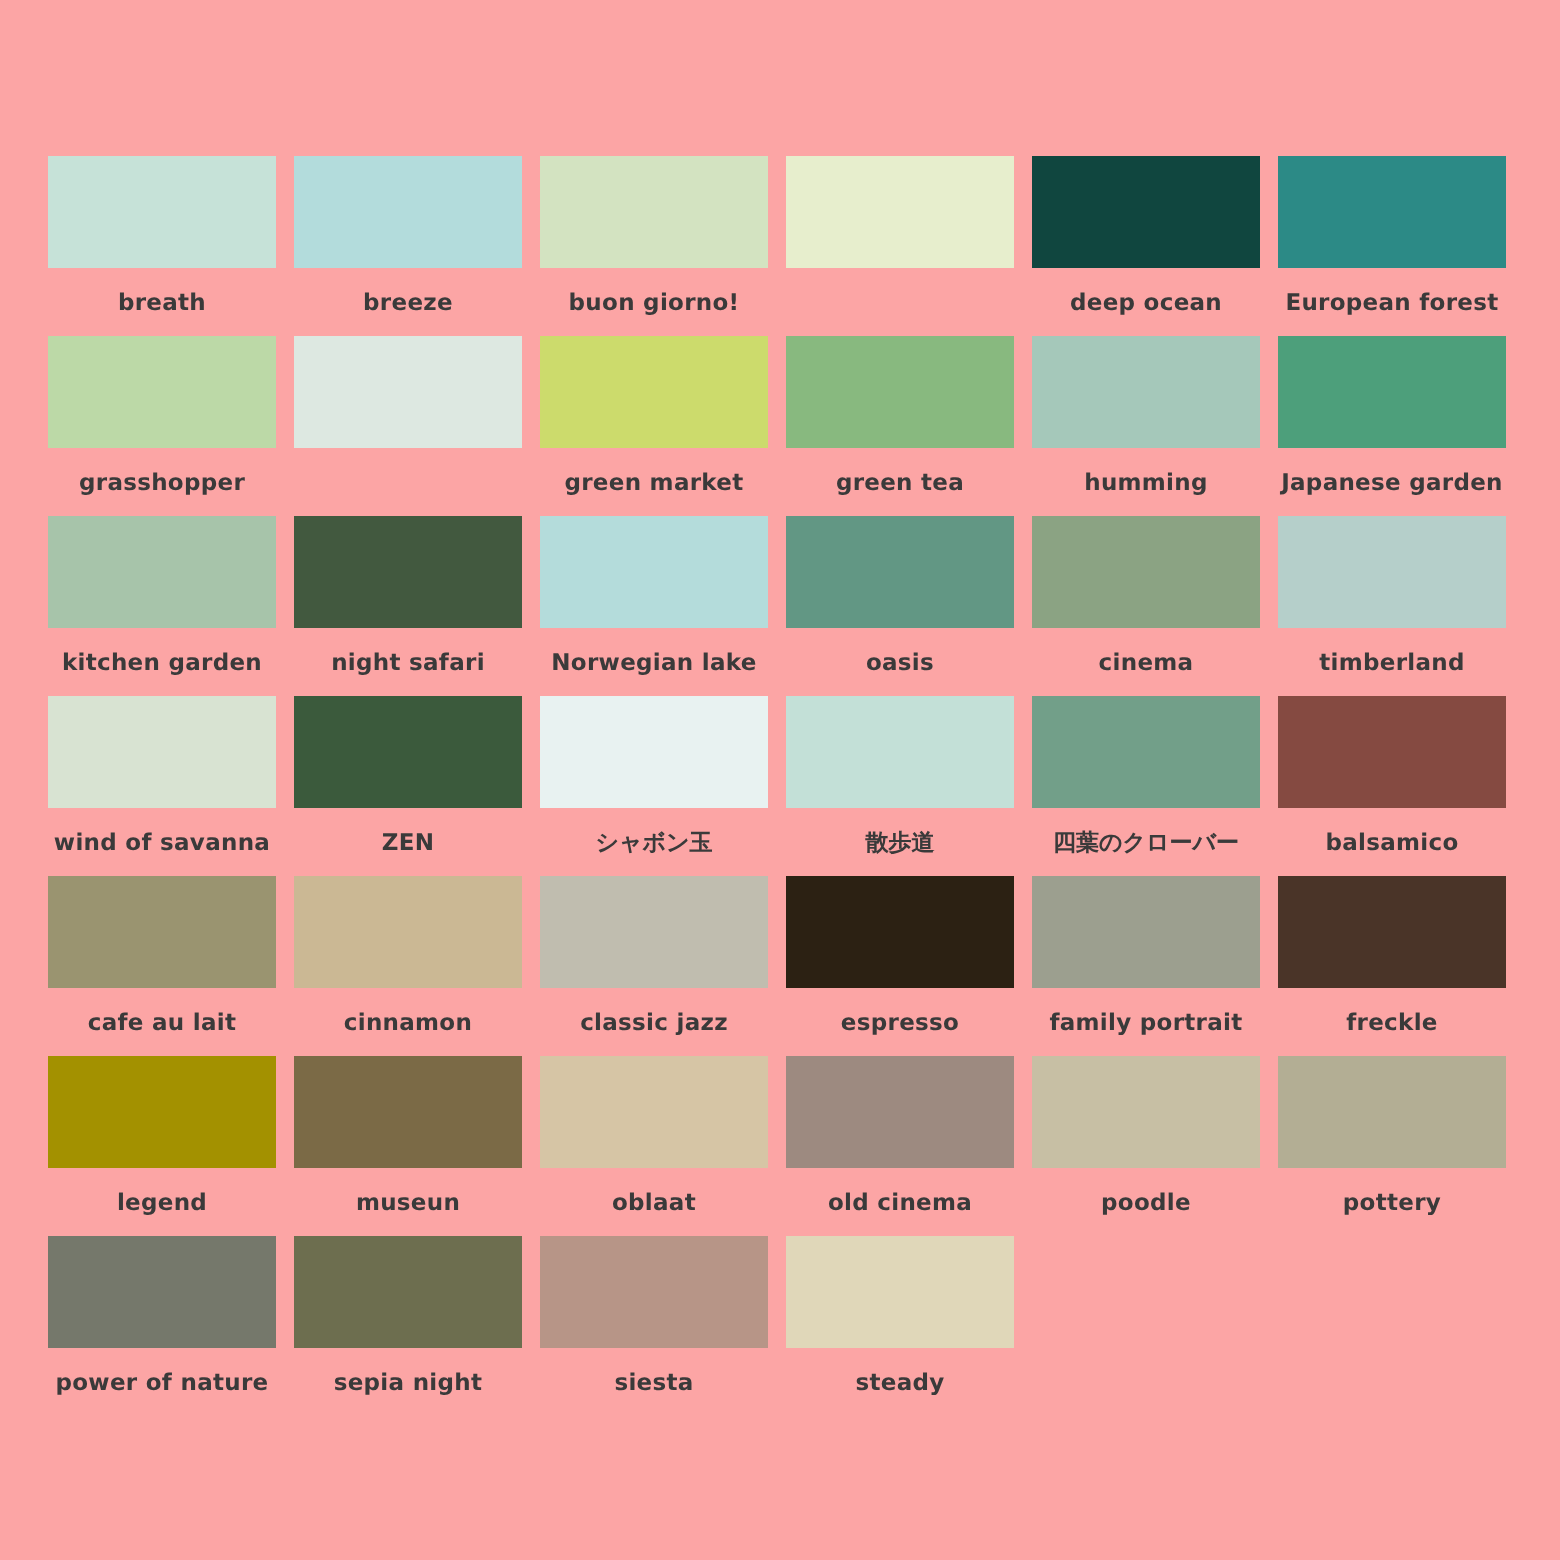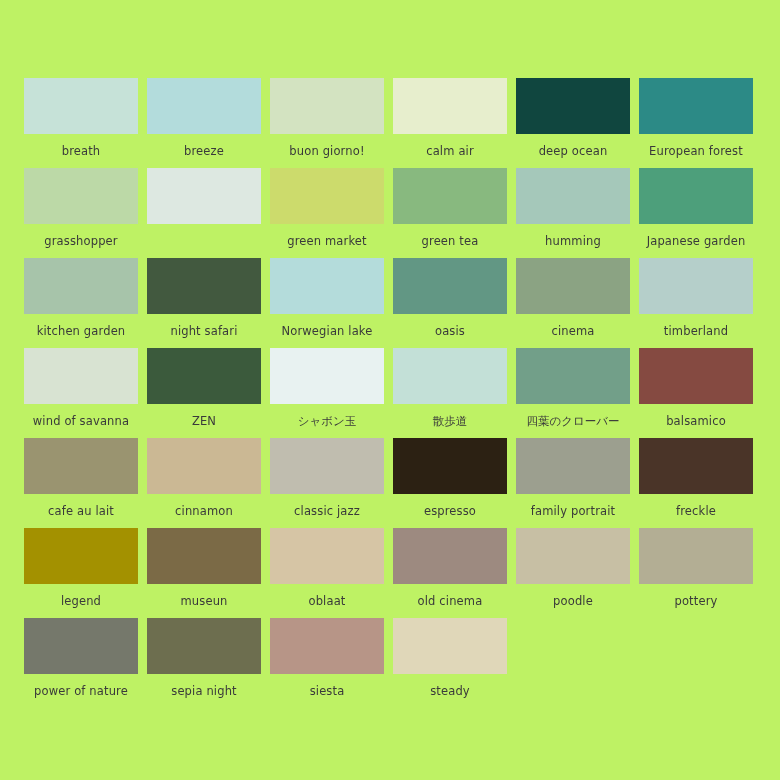--- a/index.html
+++ b/index.html
@@ -13,22 +13,23 @@
     height: 780px;
     overflow: hidden;
     font-family: "DejaVu Sans", "Liberation Sans", sans-serif;
     -webkit-font-smoothing: antialiased;
   }
 
   #palette-page {
     position: relative;
     width: 780px;
     height: 780px;
-    background: #bef264;
+    background: #fca5a5;
     box-sizing: border-box;
+    font-weight: bold;
   }
 
   #swatch-grid {
     position: absolute;
     left: 24px;
     top: 78px;
     width: 732px;
     display: grid;
     grid-template-columns: repeat(6, 114px);
     column-gap: 9px;
@@ -80,21 +81,20 @@
       <div class="swatch-cell">
         <div class="swatch-chip" style="background-color: rgb(179, 220, 220);"></div>
         <span class="swatch-label">breeze</span>
       </div>
       <div class="swatch-cell">
         <div class="swatch-chip" style="background-color: rgb(211, 227, 193);"></div>
         <span class="swatch-label">buon giorno!</span>
       </div>
       <div class="swatch-cell">
         <div class="swatch-chip" style="background-color: rgb(231, 238, 205);"></div>
-        <span class="swatch-label">calm air</span>
       </div>
       <div class="swatch-cell">
         <div class="swatch-chip" style="background-color: rgb(16, 70, 63);"></div>
         <span class="swatch-label">deep ocean</span>
       </div>
       <div class="swatch-cell">
         <div class="swatch-chip" style="background-color: rgb(44, 138, 134);"></div>
         <span class="swatch-label">European forest</span>
       </div>
       <div class="swatch-cell">

